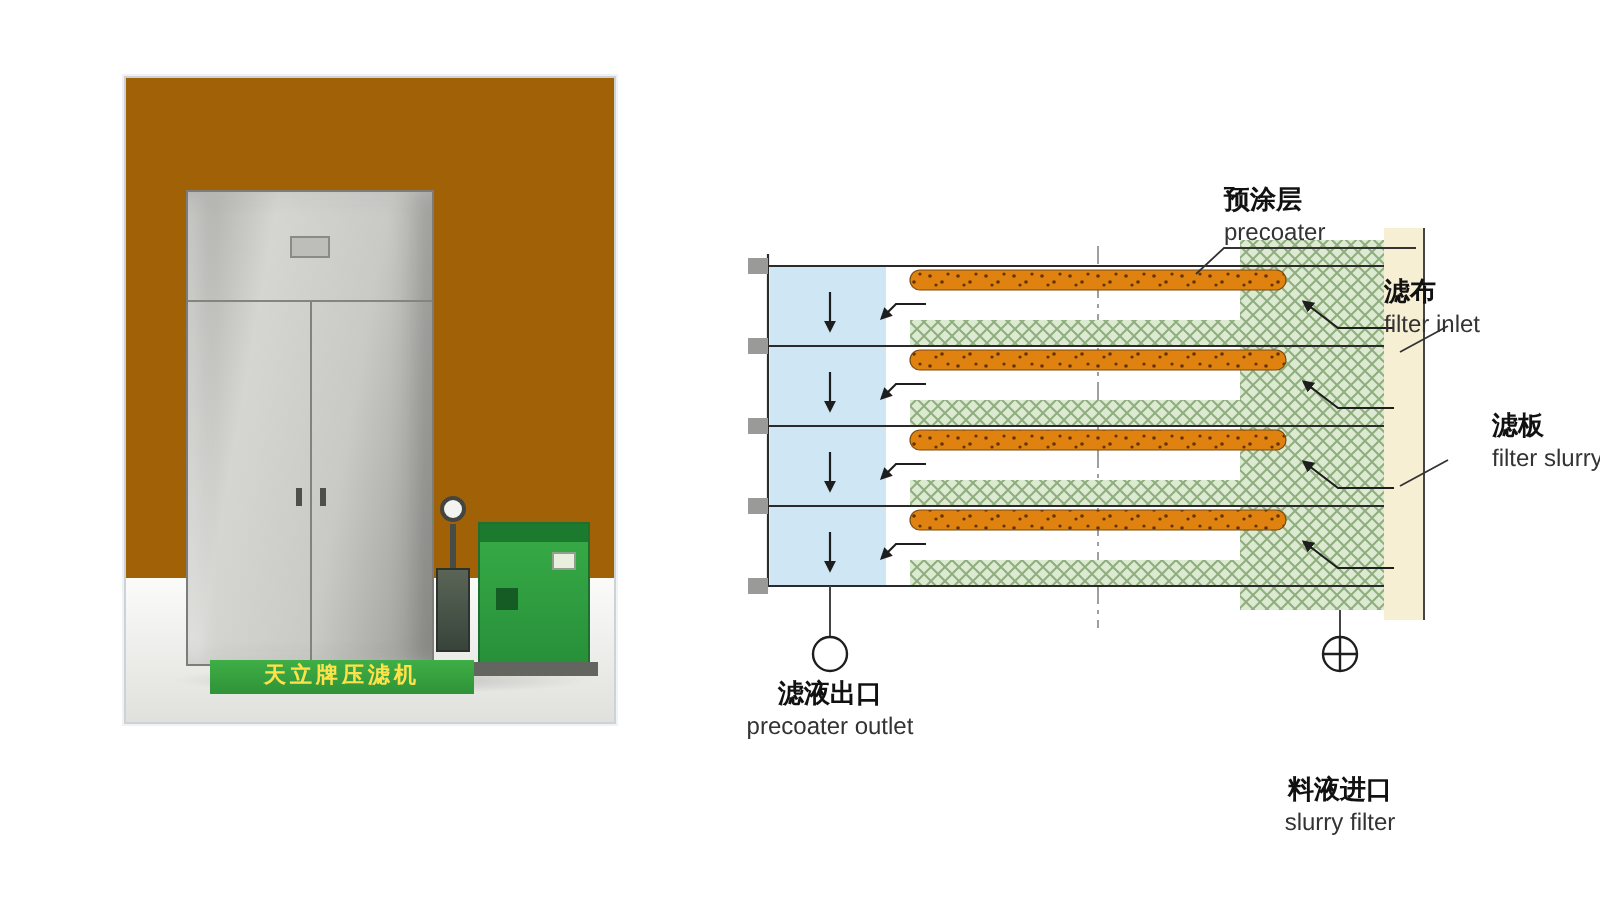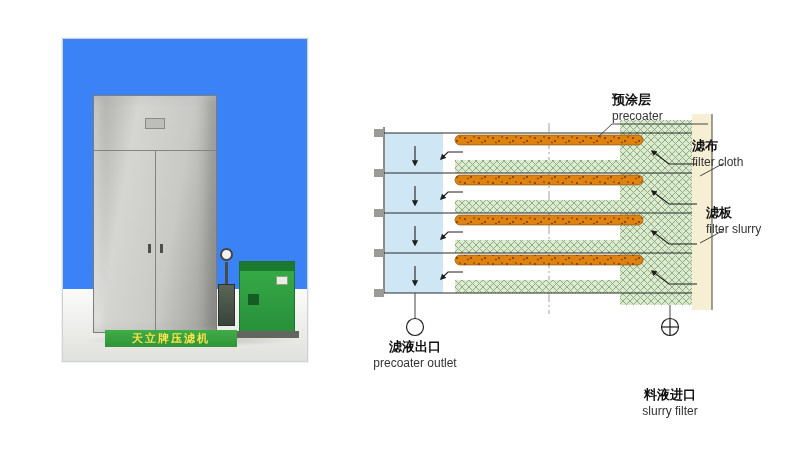--- a/index.html
+++ b/index.html
@@ -4,21 +4,21 @@
 <style>
   html,body{margin:0;padding:0;}
   body{
     width:800px;height:450px;position:relative;overflow:hidden;
     background:#ffffff;
     font-family:"Liberation Sans", sans-serif;
   }
   
   .photo{
     position:absolute;left:62px;top:38px;width:246px;height:324px;
-    background:#3b82f6;border:1px solid #ccd3d8;box-sizing:border-box;
+    background:#a16207;border:1px solid #ccd3d8;box-sizing:border-box;
     box-shadow:0 0 0 1px #f0f2f3;
   }
   .photo *{position:absolute;box-sizing:border-box;}
   .floor{left:0;right:0;bottom:0;height:72px;background:linear-gradient(#fbfbfa,#e0e0dc);}
   .mshadow{left:22px;top:294px;width:212px;height:14px;
     background:radial-gradient(ellipse at center, rgba(0,0,0,.20), rgba(0,0,0,0) 70%);}
   .cabinet{
     left:30px;top:56px;width:124px;height:238px;
     background:linear-gradient(100deg,#a8a9a5,#d5d6d2 28%,#c9cac6 62%,#989995);
     border:1px solid #7c7d79;
@@ -156,23 +156,23 @@
   <path d="M724,163 L700,176" class="leader"></path>
   <path d="M724,230 L700,243" class="leader"></path>
 </svg>
 
 <div class="dlabel" style="left:612px;top:92px;">
   <div class="zh">预涂层</div>
   <div class="en">precoater</div>
 </div>
 <div class="dlabel" style="left:692px;top:138px;">
   <div class="zh">滤布</div>
-  <div class="en">filter cloth</div>
+  <div class="en">filter inlet</div>
 </div>
-<div class="dlabel" style="left:706px;top:205px;">
+<div class="dlabel" style="left:746px;top:205px;">
   <div class="zh">滤板</div>
   <div class="en">filter slurry</div>
 </div>
 <div class="dlabel center" style="left:373px;top:339px;width:84px;">
   <div class="zh">滤液出口</div>
   <div class="en">precoater outlet</div>
 </div>
 <div class="dlabel center" style="left:628px;top:339px;width:84px;margin-top:48px;">
   <div class="zh">料液进口</div>
   <div class="en">slurry filter</div>

